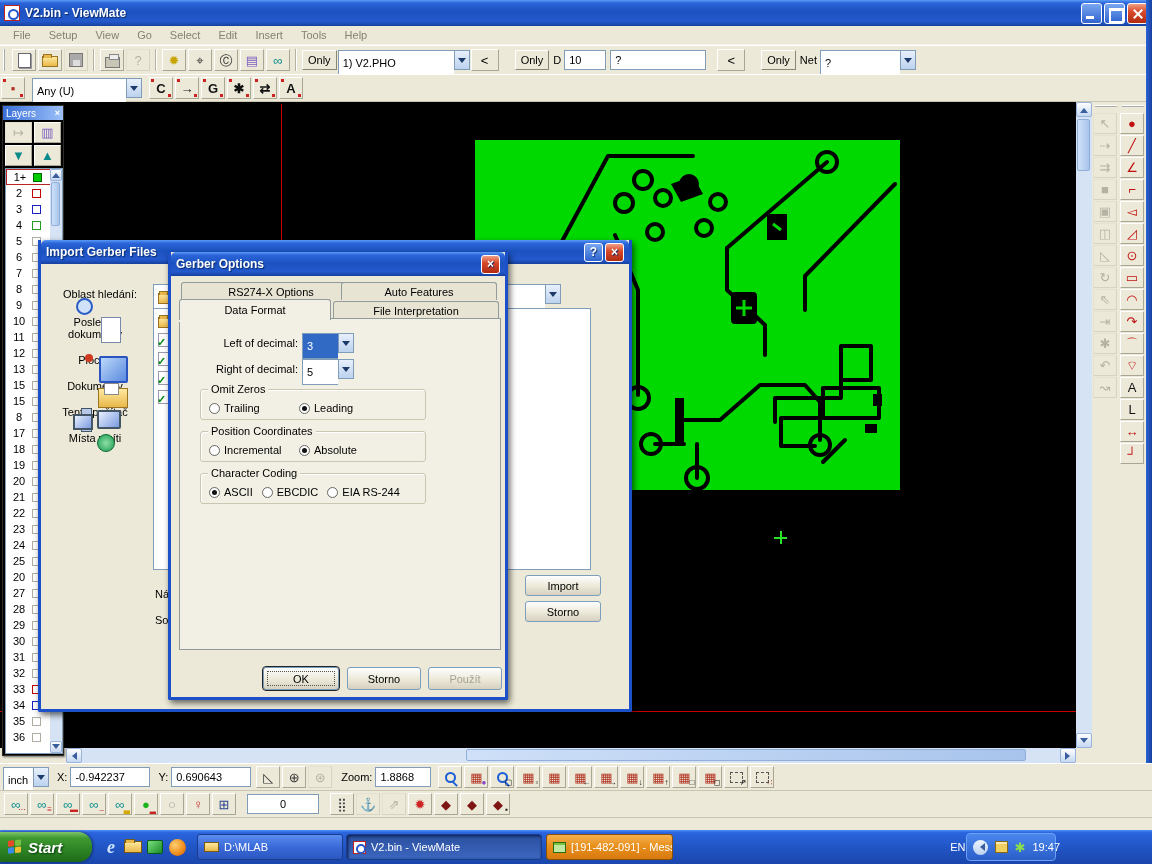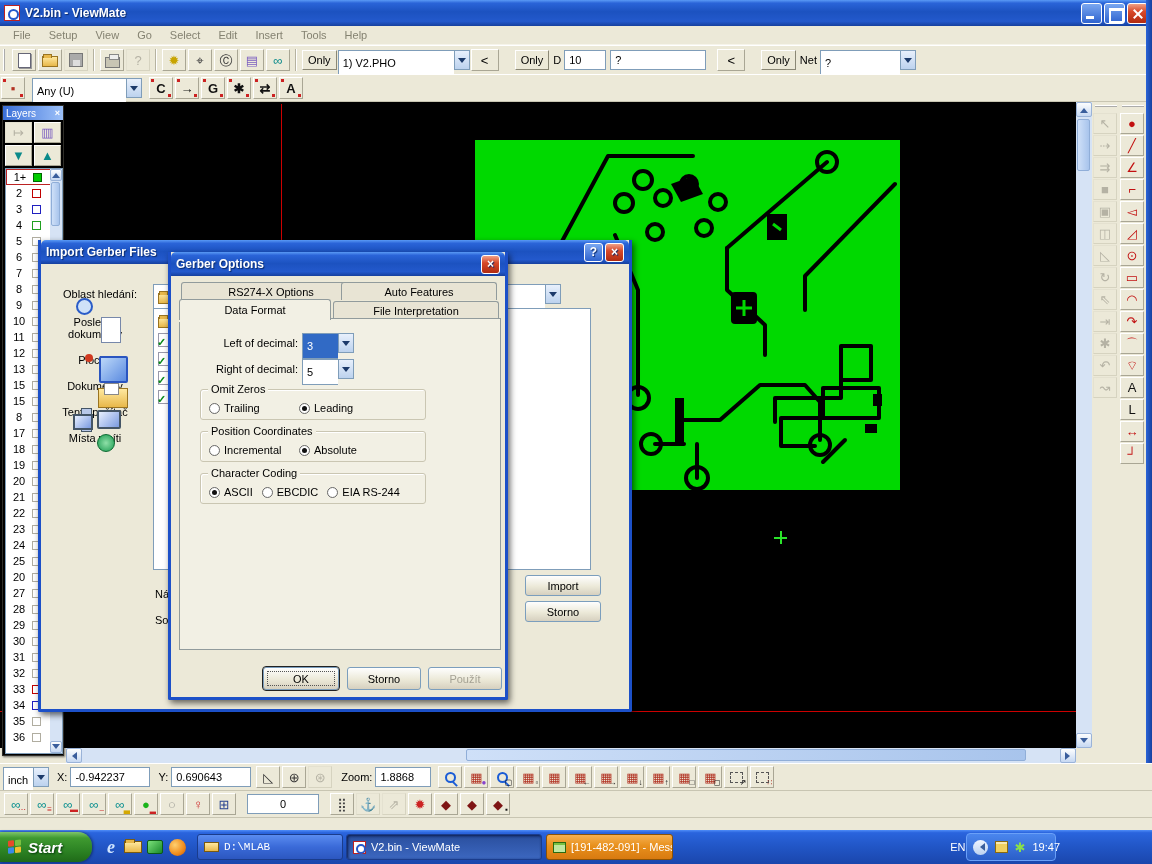--- a/index.html
+++ b/index.html
@@ -936,21 +936,21 @@
     <span class="ql" style="left:122px">
         <span class="ql-folder"></span>
       </span>
     <span class="ql" style="left:144px">
         <span class="ql-book"></span>
       </span>
     <span class="ql" style="left:166px">
         <span class="ql-ff"></span>
       </span>
     <div id="taskslots">
-        <div class="task" style="left: 197px; width: 146px; font-family: Liberation Mono, monospace;">
+        <div class="task" style="left: 197px; width: 146px;">
           <span class="ti-folder"></span>
           <span>D:\MLAB</span>
         </div>
         <div class="task active" style="left: 346px; width: 196px;">
           <span class="ti-vm"></span>
           <span>V2.bin - ViewMate</span>
         </div>
         <div class="task alert" style="left: 546px; width: 127px;">
           <span class="ti-msg"></span>
           <span>[191-482-091] - Mess...</span>

